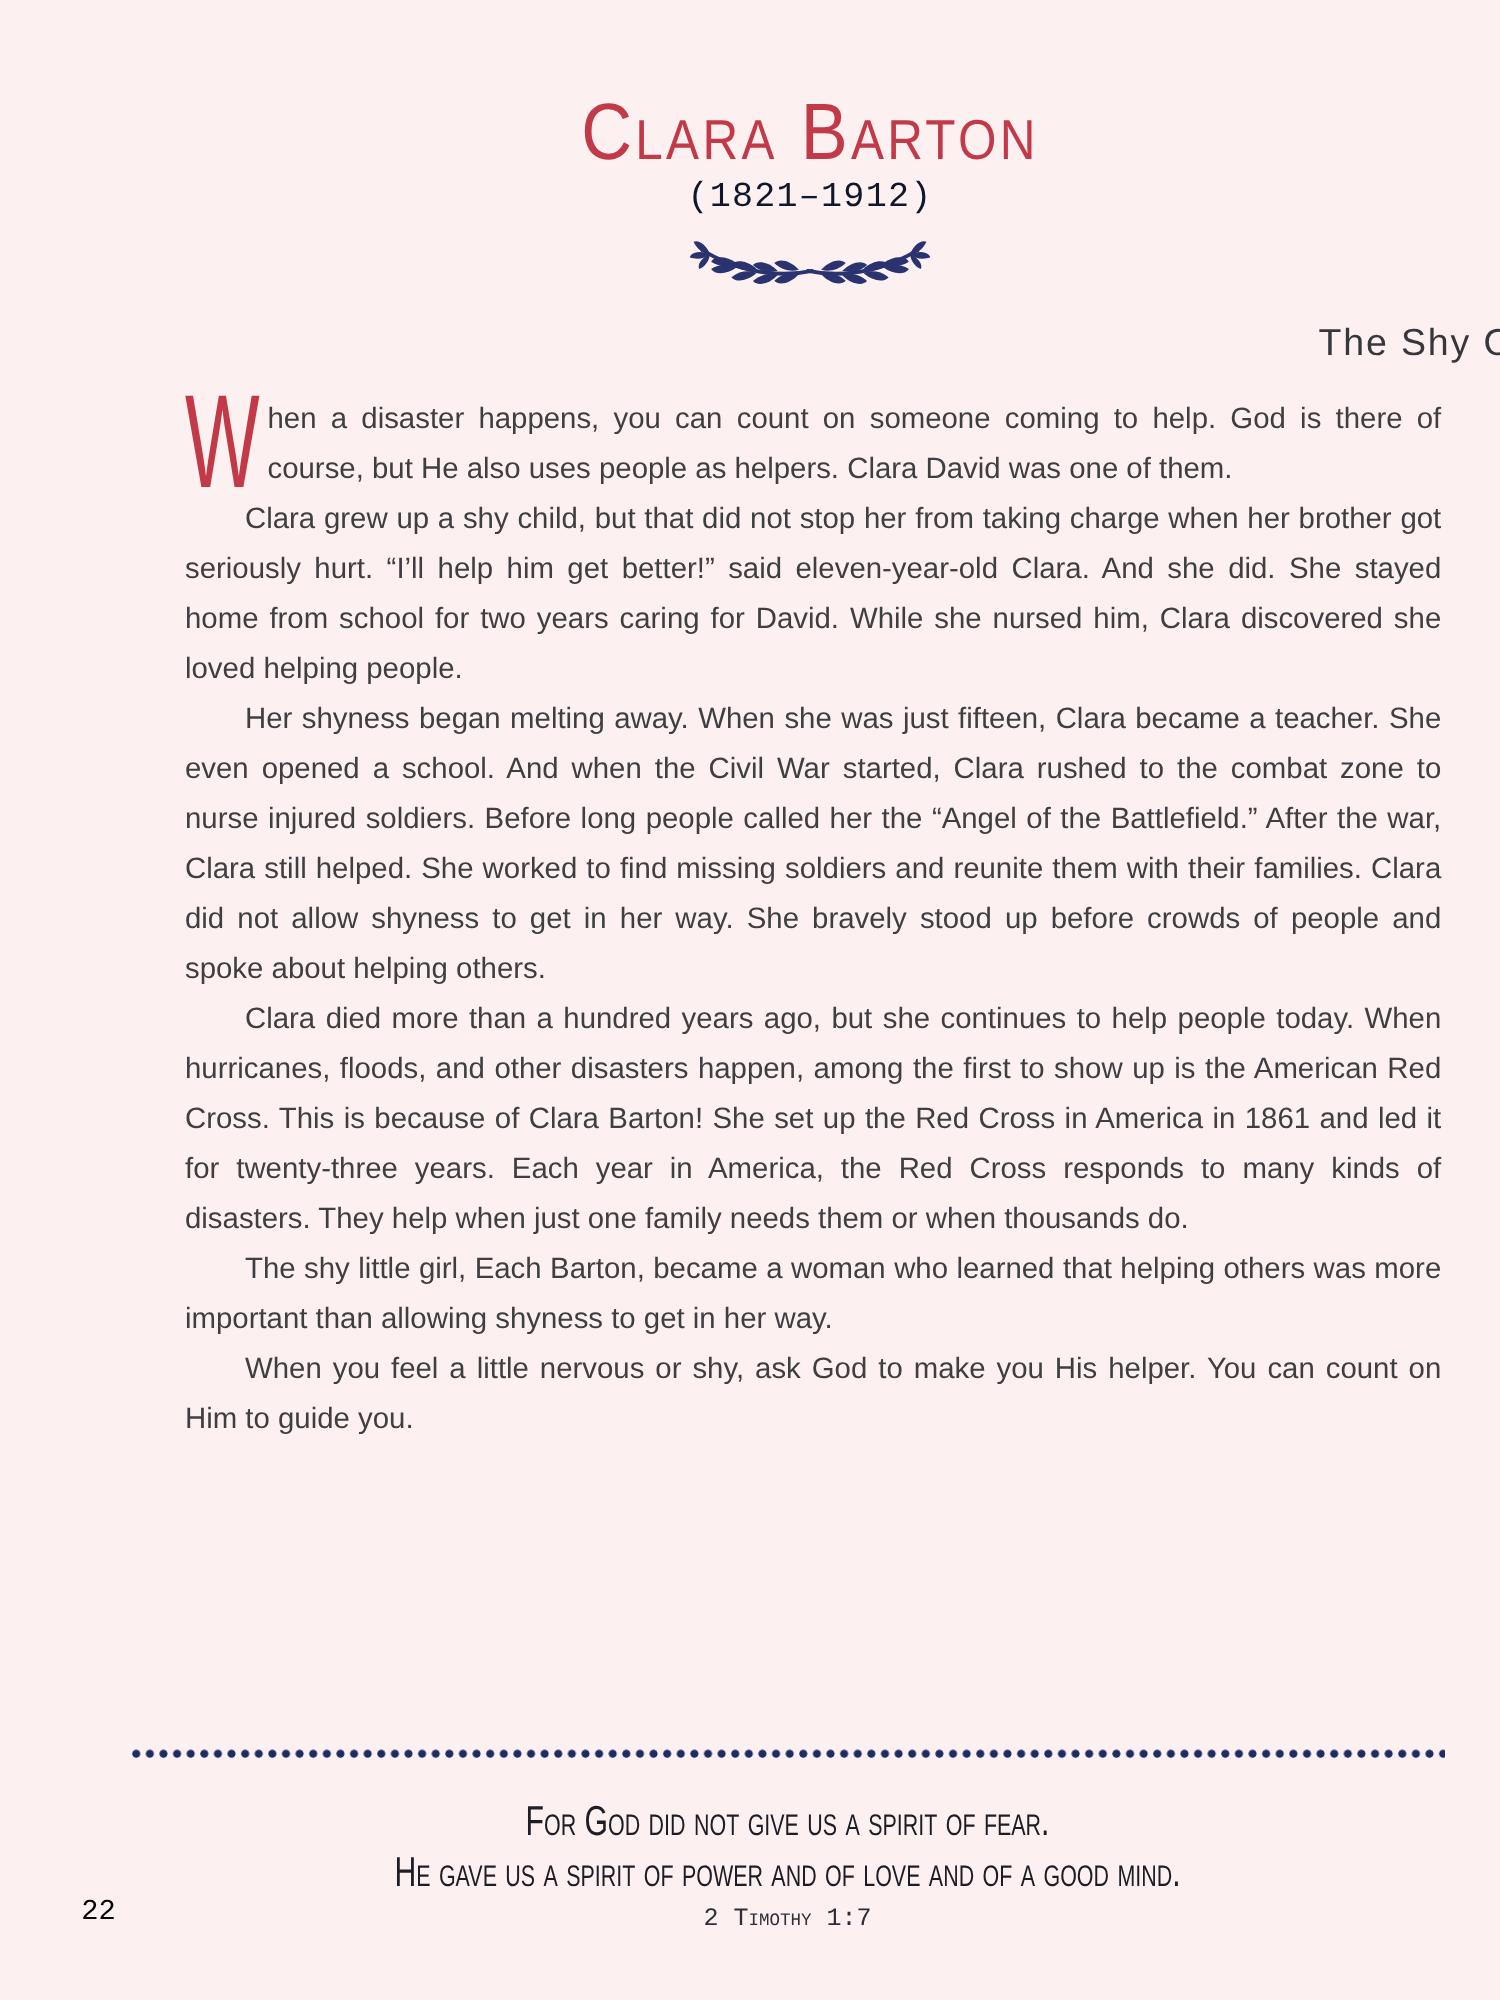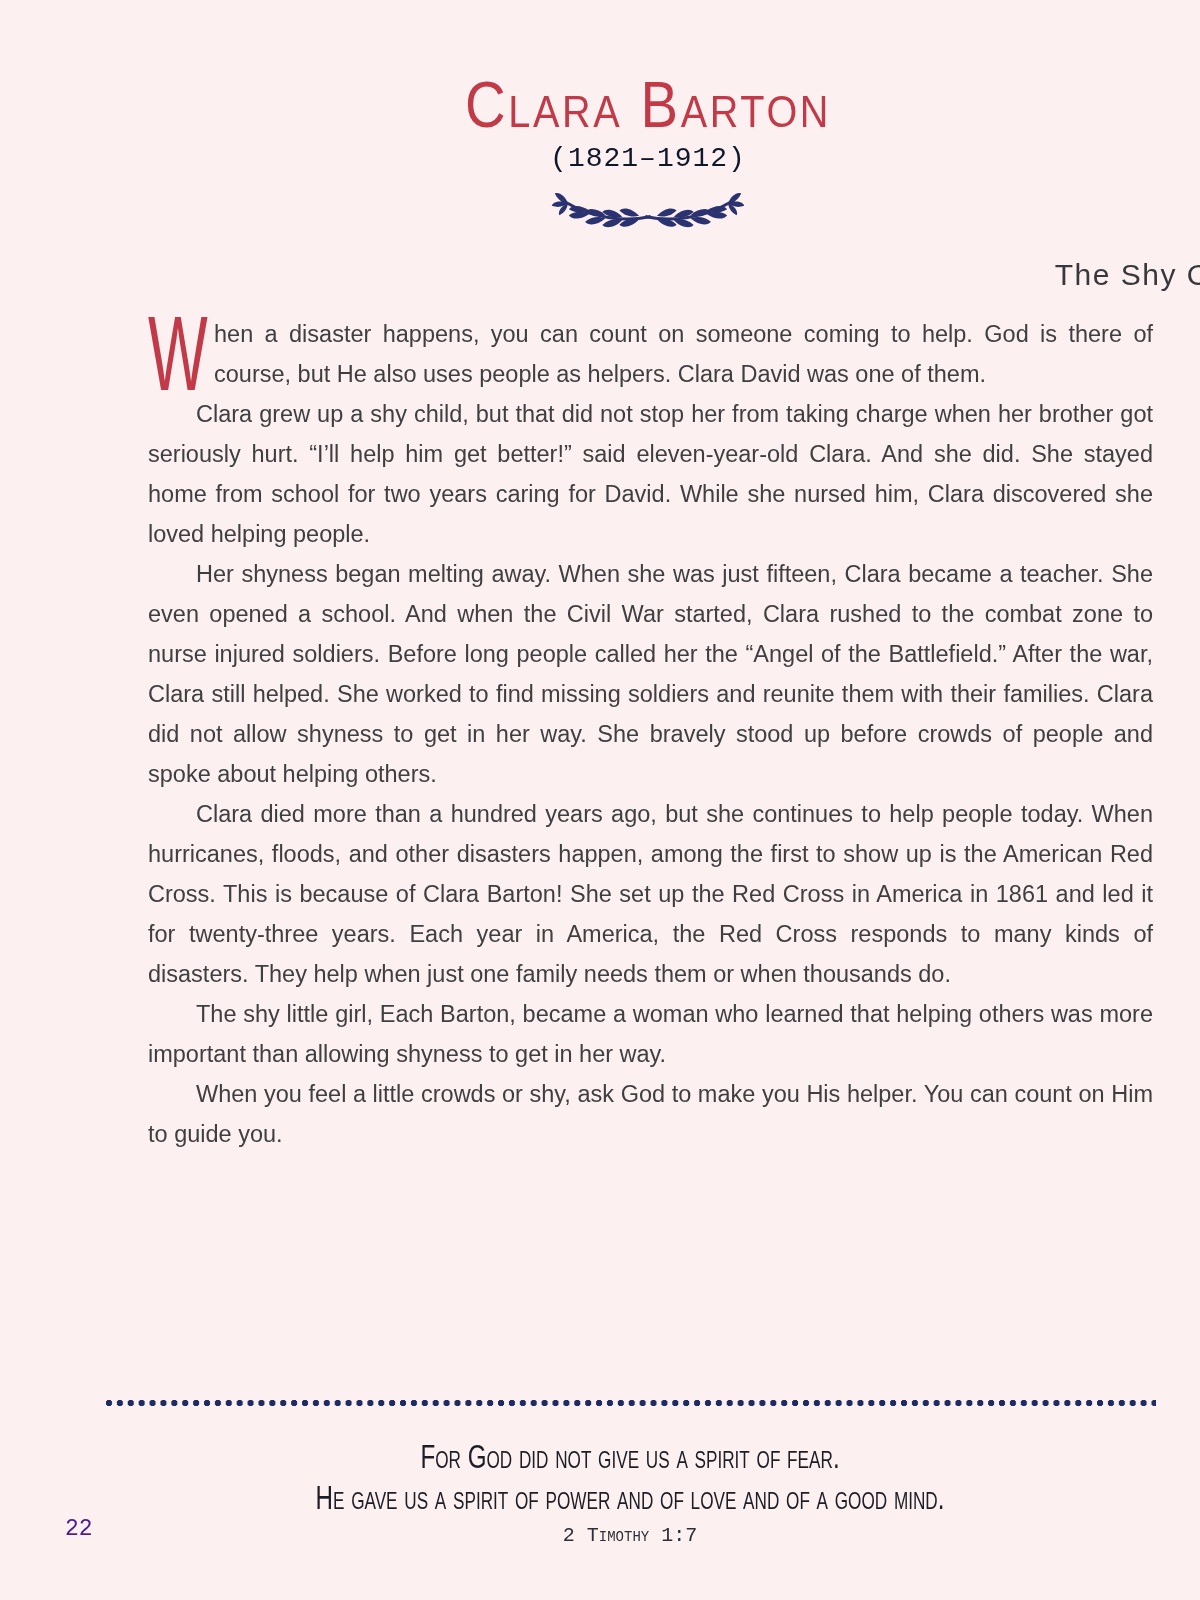--- a/index.html
+++ b/index.html
@@ -98,21 +98,21 @@
     font-size:20px;
     color:#2e2e36;
     margin-top:6px;
   }
   .page-number {
     position:absolute;
     left:65px;
     top:1516px;
     font-family:"Liberation Mono", monospace;
     font-size:23px;
-    color:#4c1d95;
+    color:#000000;
   }
 </style>
 </head>
 <body>
 
 <div class="page">
 
   <h1 class="title">Clara Barton</h1>
 
   <div class="dates">(1821–1912)</div>
@@ -146,21 +146,21 @@
 
   <div class="story">
     <p>
       <span class="dropcap">W</span>
       <span>hen a disaster happens, you can count on someone coming to help. God is there of course, but He also uses people as helpers. Clara David was one of them.</span>
     </p>
     <p class="indent">Clara grew up a shy child, but that did not stop her from taking charge when her brother got seriously hurt. “I’ll help him get better!” said eleven-year-old Clara. And she did. She stayed home from school for two years caring for David. While she nursed him, Clara discovered she loved helping people.</p>
     <p class="indent">Her shyness began melting away. When she was just fifteen, Clara became a teacher. She even opened a school. And when the Civil War started, Clara rushed to the combat zone to nurse injured soldiers. Before long people called her the “Angel of the Battlefield.” After the war, Clara still helped. She worked to find missing soldiers and reunite them with their families. Clara did not allow shyness to get in her way. She bravely stood up before crowds of people and spoke about helping others.</p>
     <p class="indent">Clara died more than a hundred years ago, but she continues to help people today. When hurricanes, floods, and other disasters happen, among the first to show up is the American Red Cross. This is because of Clara Barton! She set up the Red Cross in America in 1861 and led it for twenty-three years. Each year in America, the Red Cross responds to many kinds of disasters. They help when just one family needs them or when thousands do.</p>
     <p class="indent">The shy little girl, Each Barton, became a woman who learned that helping others was more important than allowing shyness to get in her way.</p>
-    <p class="indent">When you feel a little crowds or shy, ask God to make you His helper. You can count on Him to guide you.</p>
+    <p class="indent">When you feel a little nervous or shy, ask God to make you His helper. You can count on Him to guide you.</p>
   </div>
 
   <div class="footer">
     <div class="dots"></div>
     <div class="verse-line first">For God did not give us a spirit of fear.</div>
     <div class="verse-line">He gave us a spirit of power and of love and of a good mind.</div>
     <div class="reference">2 Timothy 1:7</div>
   </div>
 
   <div class="page-number">22</div>

